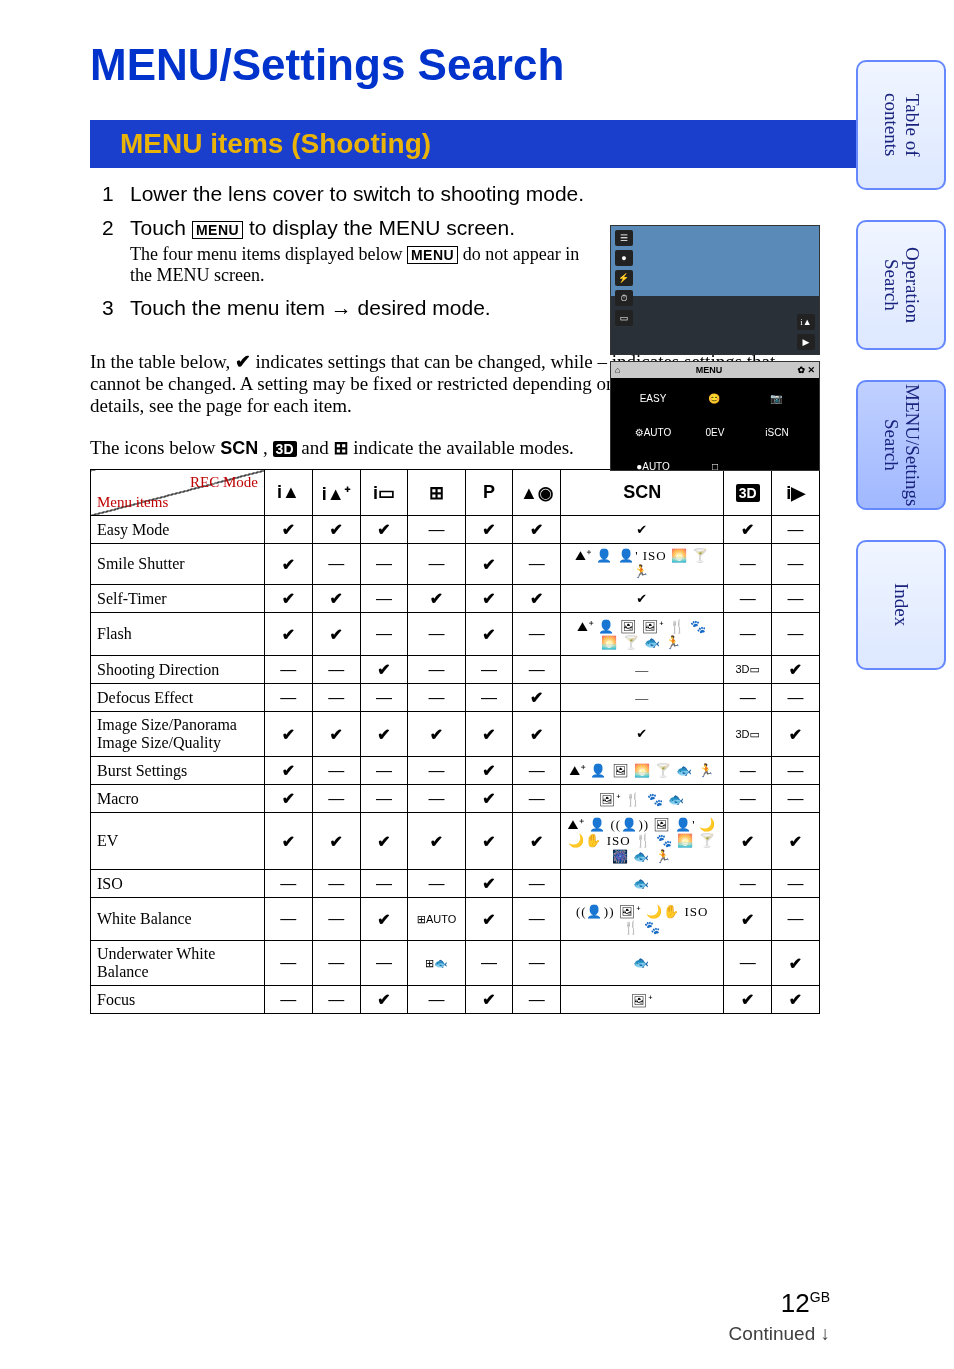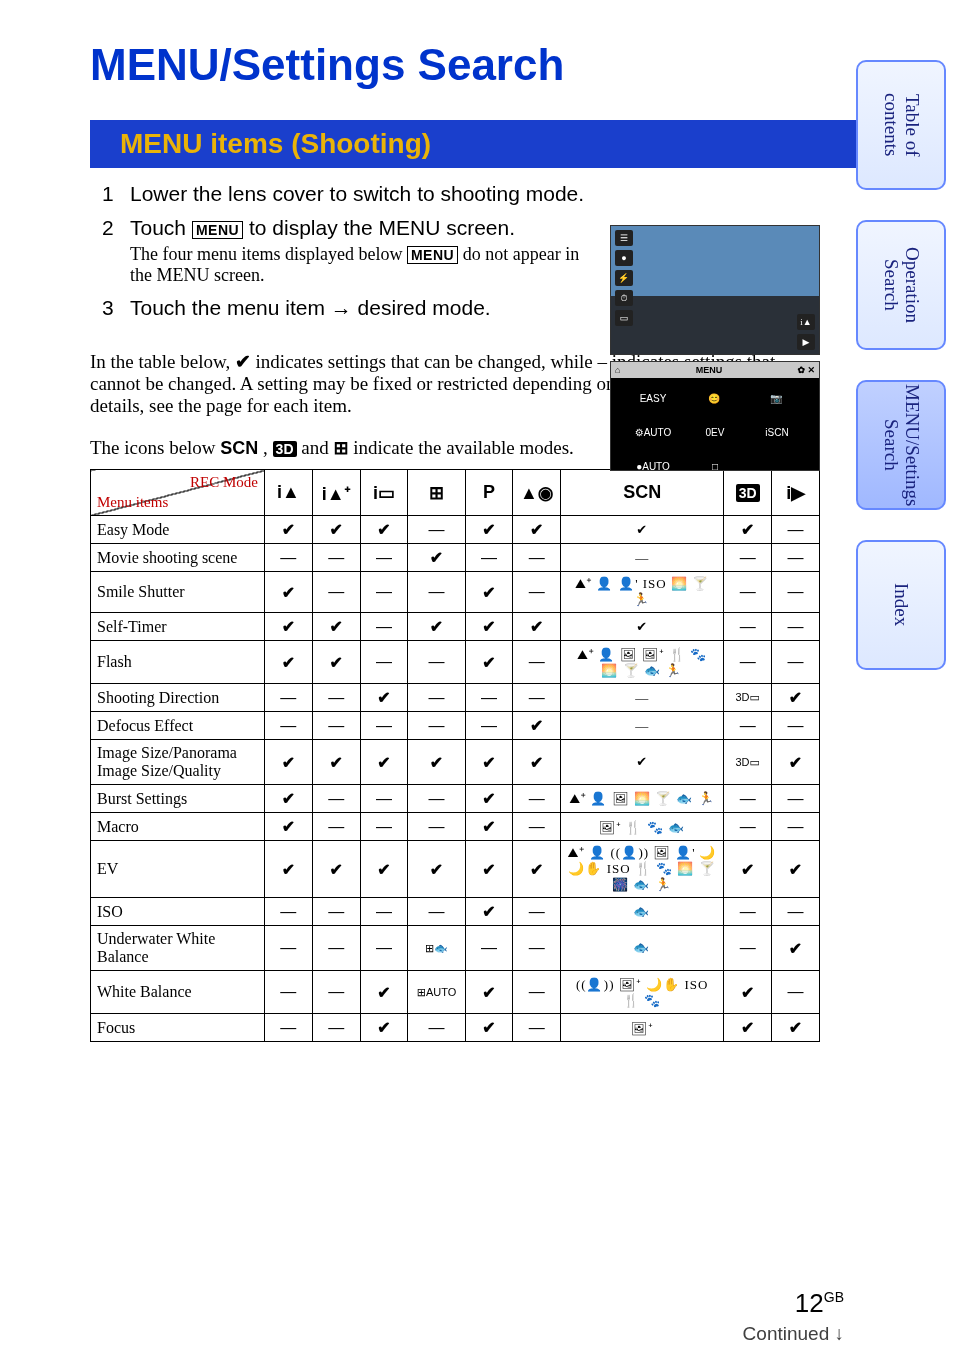--- a/index.html
+++ b/index.html
@@ -200,21 +200,21 @@
     font-weight: normal;
     color: #c00000;
     font-size: 15px;
   }
   .glyph { font-family: Arial, sans-serif; font-weight: bold; font-size: 18px; }
   .tick { font-weight: bold; }
   .dash { }
 
   .footer {
     position: absolute;
-    bottom: 24px; right: 110px;
+    bottom: 24px; right: 124px;
     text-align: right;
     font-family: Arial, sans-serif;
   }
   .footer .continued {
     color: #404040;
     font-size: 19px;
     font-weight: normal;
   }
   .footer .pagenum {
     font-size: 26px;
@@ -336,32 +336,20 @@
           <td class="c"><span class="tick">✔</span></td>
           <td class="c"><span class="tick">✔</span></td>
           <td class="c"><span class="dash">—</span></td>
           <td class="c"><span class="tick">✔</span></td>
           <td class="c"><span class="tick">✔</span></td>
           <td class="scn">✔</td>
           <td class="c"><span class="tick">✔</span></td>
           <td class="c"><span class="dash">—</span></td>
         </tr>
         <tr>
-          <td>Movie shooting scene</td>
-          <td class="c"><span class="dash">—</span></td>
-          <td class="c"><span class="dash">—</span></td>
-          <td class="c"><span class="dash">—</span></td>
-          <td class="c"><span class="tick">✔</span></td>
-          <td class="c"><span class="dash">—</span></td>
-          <td class="c"><span class="dash">—</span></td>
-          <td class="scn">—</td>
-          <td class="c"><span class="dash">—</span></td>
-          <td class="c"><span class="dash">—</span></td>
-        </tr>
-        <tr>
           <td>Smile Shutter</td>
           <td class="c"><span class="tick">✔</span></td>
           <td class="c"><span class="dash">—</span></td>
           <td class="c"><span class="dash">—</span></td>
           <td class="c"><span class="dash">—</span></td>
           <td class="c"><span class="tick">✔</span></td>
           <td class="c"><span class="dash">—</span></td>
           <td class="scn">⛰⁺ 👤 👤' ISO 🌅 🍸 🏃</td>
           <td class="c"><span class="dash">—</span></td>
           <td class="c"><span class="dash">—</span></td>
@@ -468,42 +456,42 @@
           <td class="c"><span class="dash">—</span></td>
           <td class="c"><span class="dash">—</span></td>
           <td class="c"><span class="dash">—</span></td>
           <td class="c"><span class="tick">✔</span></td>
           <td class="c"><span class="dash">—</span></td>
           <td class="scn">🐟</td>
           <td class="c"><span class="dash">—</span></td>
           <td class="c"><span class="dash">—</span></td>
         </tr>
         <tr>
+          <td>White Balance</td>
+          <td class="c"><span class="dash">—</span></td>
+          <td class="c"><span class="dash">—</span></td>
+          <td class="c"><span class="tick">✔</span></td>
+          <td class="c" style="font-size: 11px;">⊞AUTO</td>
+          <td class="c"><span class="tick">✔</span></td>
+          <td class="c"><span class="dash">—</span></td>
+          <td class="scn">((👤)) 🖼⁺ 🌙✋ ISO 🍴 🐾</td>
+          <td class="c"><span class="tick">✔</span></td>
+          <td class="c"><span class="dash">—</span></td>
+        </tr>
+        <tr>
           <td>Underwater White Balance</td>
           <td class="c"><span class="dash">—</span></td>
           <td class="c"><span class="dash">—</span></td>
           <td class="c"><span class="dash">—</span></td>
           <td class="c" style="font-size: 11px;">⊞🐟</td>
           <td class="c"><span class="dash">—</span></td>
           <td class="c"><span class="dash">—</span></td>
           <td class="scn">🐟</td>
           <td class="c"><span class="dash">—</span></td>
           <td class="c"><span class="tick">✔</span></td>
-        </tr>
-        <tr>
-          <td>White Balance</td>
-          <td class="c"><span class="dash">—</span></td>
-          <td class="c"><span class="dash">—</span></td>
-          <td class="c"><span class="tick">✔</span></td>
-          <td class="c" style="font-size: 11px;">⊞AUTO</td>
-          <td class="c"><span class="tick">✔</span></td>
-          <td class="c"><span class="dash">—</span></td>
-          <td class="scn">((👤)) 🖼⁺ 🌙✋ ISO 🍴 🐾</td>
-          <td class="c"><span class="tick">✔</span></td>
-          <td class="c"><span class="dash">—</span></td>
         </tr>
         <tr>
           <td>Focus</td>
           <td class="c"><span class="dash">—</span></td>
           <td class="c"><span class="dash">—</span></td>
           <td class="c"><span class="tick">✔</span></td>
           <td class="c"><span class="dash">—</span></td>
           <td class="c"><span class="tick">✔</span></td>
           <td class="c"><span class="dash">—</span></td>
           <td class="scn">🖼⁺</td>

